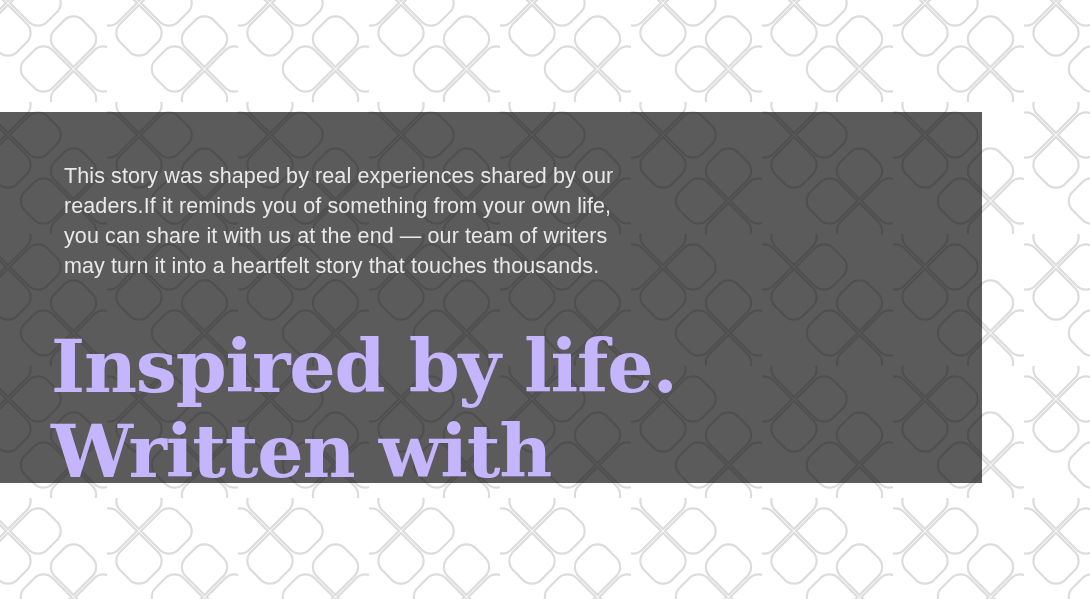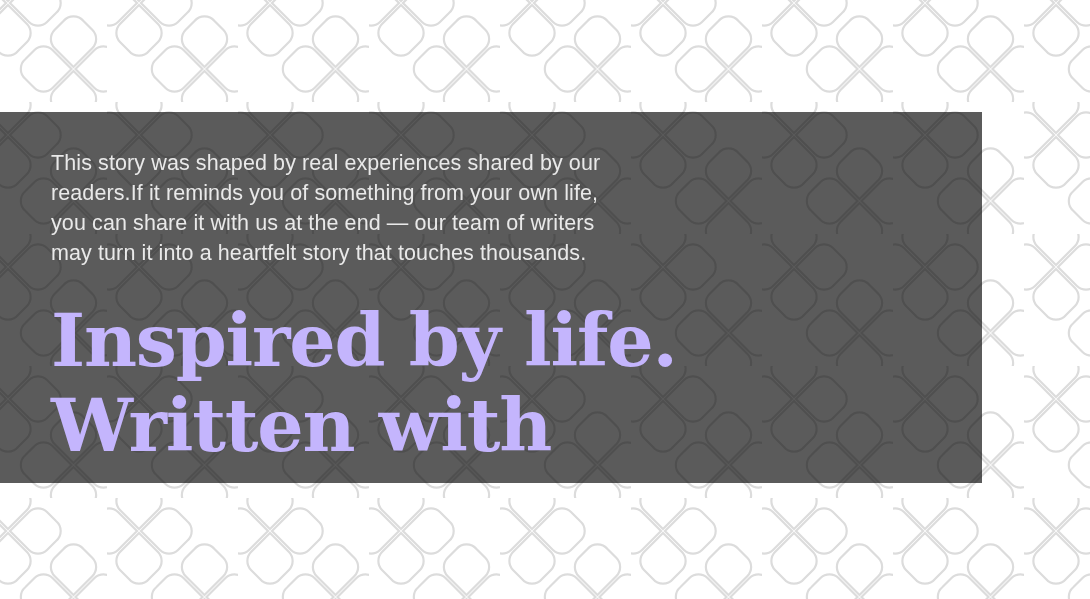--- a/index.html
+++ b/index.html
@@ -53,21 +53,21 @@
 
   .panel-content {
     position: absolute;
     left: 47px;
     top: 32px;
     width: 700px;
   }
 
   
   .body-copy {
-    margin: 4px;
+    margin: 17px;
     color: #e9e9e9;
     font-family: "Liberation Sans", sans-serif;
     font-size: 21.5px;
     line-height: 30px;
     font-weight: 400;
     letter-spacing: 0.1px;
     white-space: pre-line;
   }
 
   

